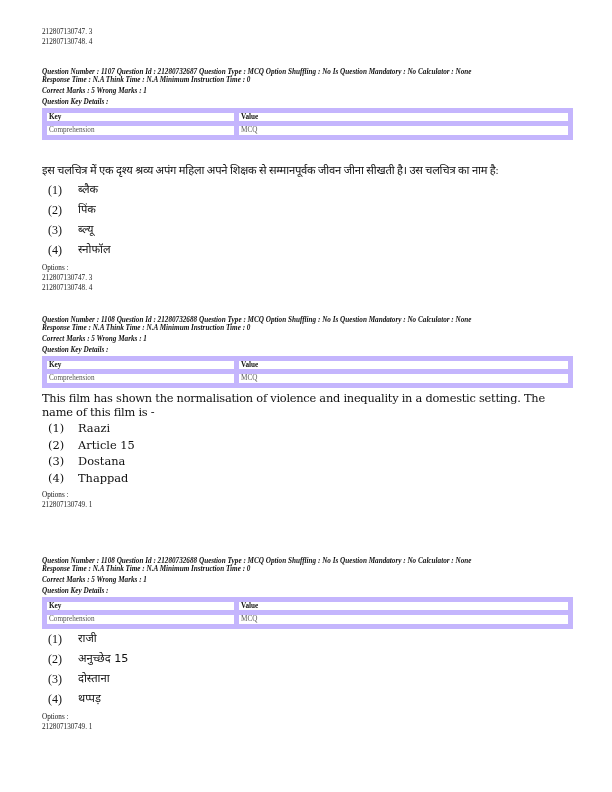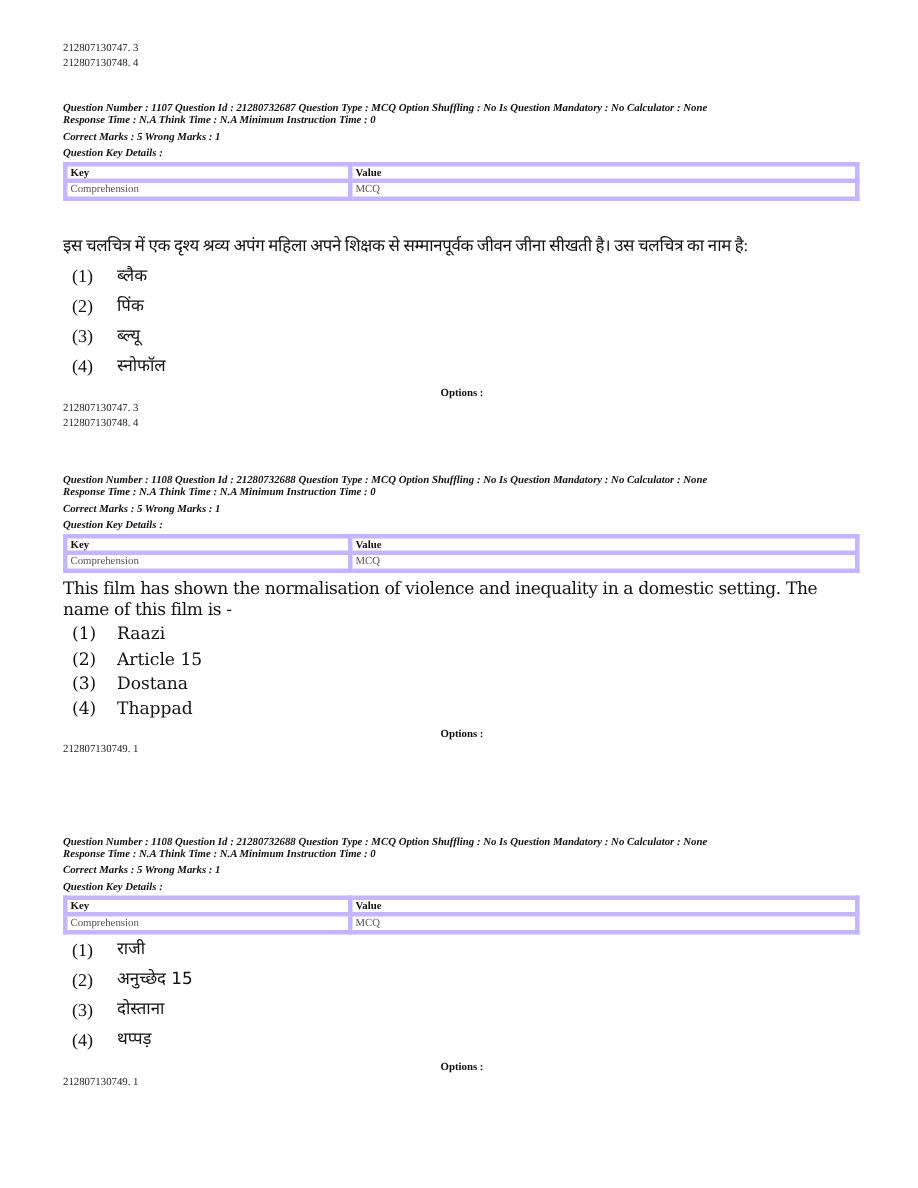--- a/index.html
+++ b/index.html
@@ -3,31 +3,31 @@
 <meta charset="utf-8">
 <style>
   html, body { margin: 0; padding: 0; background: #ffffff; }
   body { width: 612px; height: 792px; position: relative; overflow: hidden; color: #111; }
   .page { position: absolute; left: 42px; top: 0; width: 532px; }
   .block { position: absolute; left: 0; width: 532px; }
   .meta { font-size: 7.2px; line-height: 8.2px; font-weight: bold; font-family: "Liberation Serif", serif; color: #111; }
   .meta p { margin: 0; font-style: italic; }
   .meta .gap { margin-top: 2.5px; }
   table.kv { border-collapse: collapse; width: 531px; margin-top: 2px; font-family: "Liberation Serif", serif; font-size: 7.2px; }
-  table.kv td { border: 3px solid #c4b5fd; padding: 0 2px; height: 8.5px; line-height: 8.5px; }
+  table.kv td { border: 5px solid #c4b5fd; padding: 0 2px; height: 8.5px; line-height: 8.5px; }
   table.kv td.c1 { width: 183px; }
   table.kv tr.head td { font-weight: bold; color: #111; }
   table.kv tr.val td { color: #555; }
   .qtext-hi { font-family: Liberation Serif, serif; font-size: 11.2px; line-height: 20px; color: #111; margin-top: 20px; white-space: nowrap; letter-spacing: -0.2px; }
   .opt-hi { font-family: "DejaVu Sans", sans-serif; font-size: 11.2px; height: 20px; line-height: 20px; display: flex; }
   .opt-hi .num { width: 30px; padding-left: 6px; font-family: "Liberation Serif", serif; font-size: 12px; }
   .qtext-en { font-family: "DejaVu Serif", serif; font-size: 11.4px; line-height: 14.6px; color: #111; margin-top: 3px; letter-spacing: -0.25px; }
   .opt-en { font-family: "DejaVu Serif", serif; font-size: 11.4px; line-height: 16.6px; height: 16.6px; display: flex; }
   .opt-en .num { width: 30px; padding-left: 6px; }
-  .opts-label { font-weight: bold; font-family: "Liberation Serif", serif; font-size: 7.2px; line-height: 10px; text-align: center; }
+  .opts-label { font-weight: normal; font-family: "Liberation Serif", serif; font-size: 7.2px; line-height: 10px; }
   .opt-id { font-family: "Liberation Serif", serif; font-size: 7.2px; line-height: 10.4px; color: #222; }
 </style>
 </head>
 <body>
 
 <div class="page">
 
   <div class="block" style="top:27px;">
     <div class="opt-id"><span>212807130747</span>. <span>3</span></div>
     <div class="opt-id"><span>212807130748</span>. <span>4</span></div>

